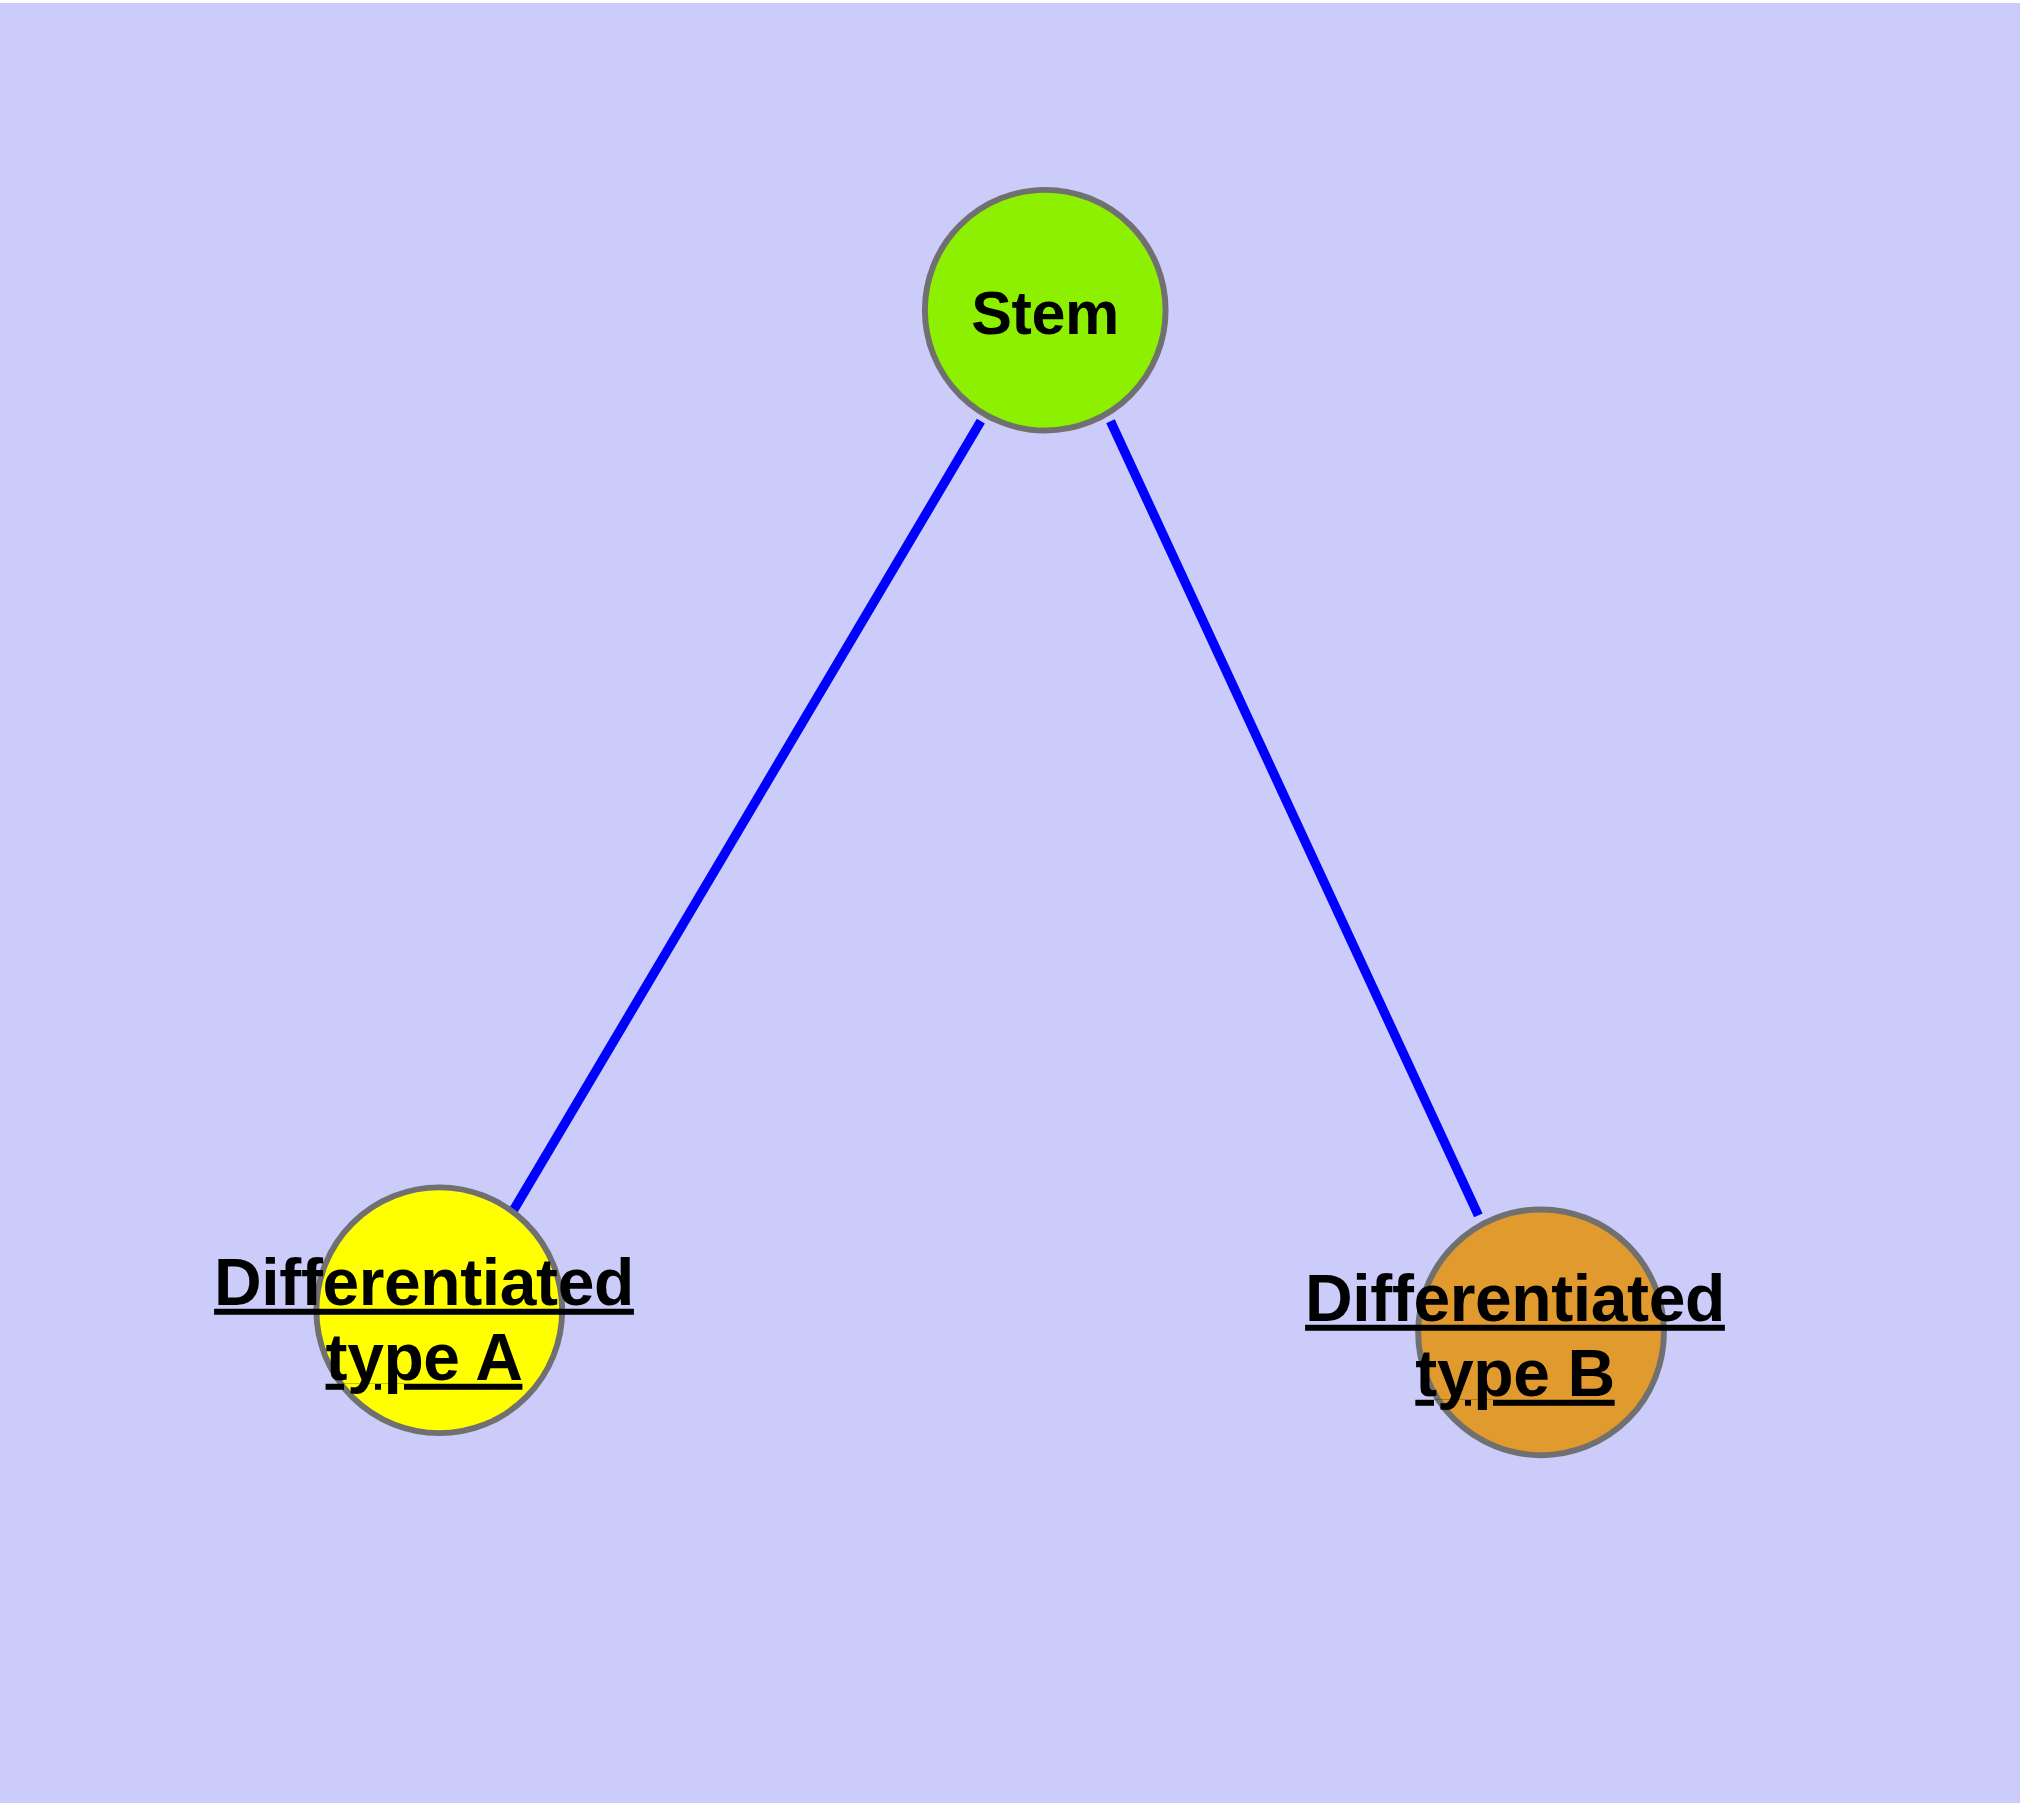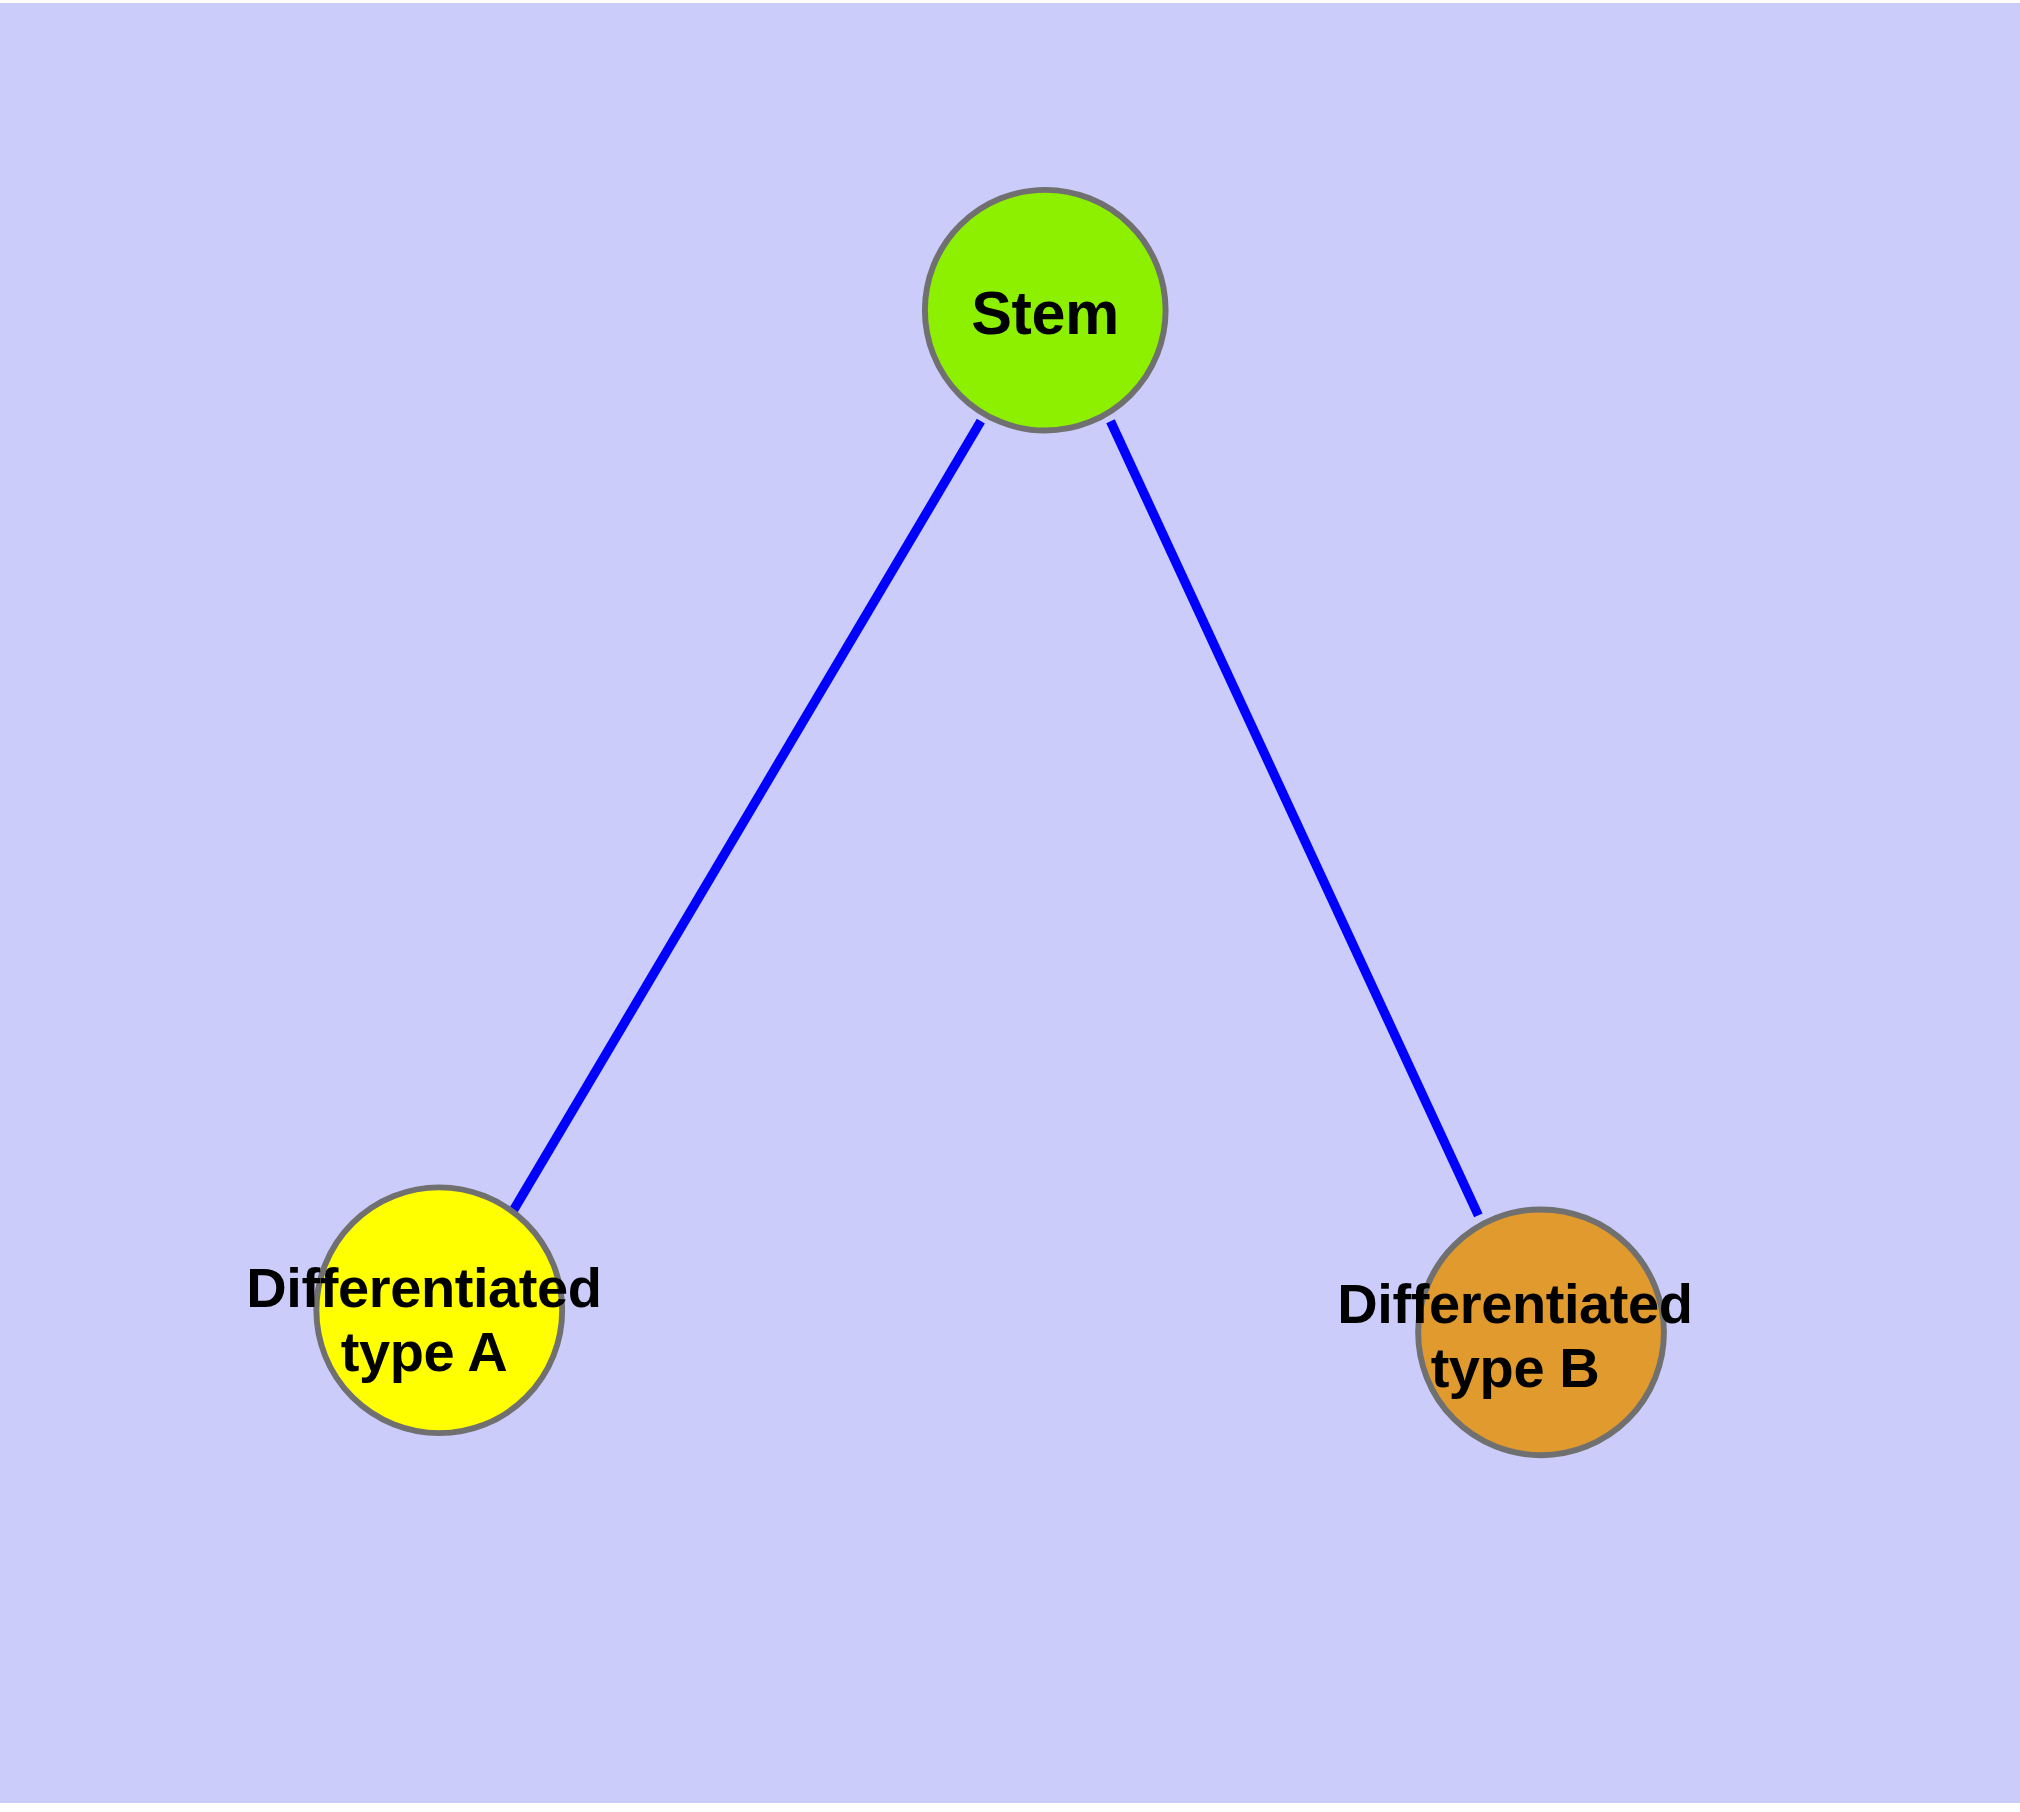--- a/index.html
+++ b/index.html
@@ -44,21 +44,22 @@
     white-space: pre;
     line-height: 1.14;
     letter-spacing: -0.4px;
     transform: translate(-50%, -50%);
     pointer-events: none;
   }
   .label-stem {
     font-size: 61px;
   }
   .label-diff {
-    font-size: 56px;
+    font-size: 66px;
+    text-decoration: underline;
   }
 </style>
 </head>
 <body>
 
 <div id="graph-canvas">
 
   <div id="graph-plane" style="background: rgb(204, 204, 250);"></div>
 
   <svg id="graph-svg" viewBox="0 0 2384 2138" xmlns="http://www.w3.org/2000/svg">

